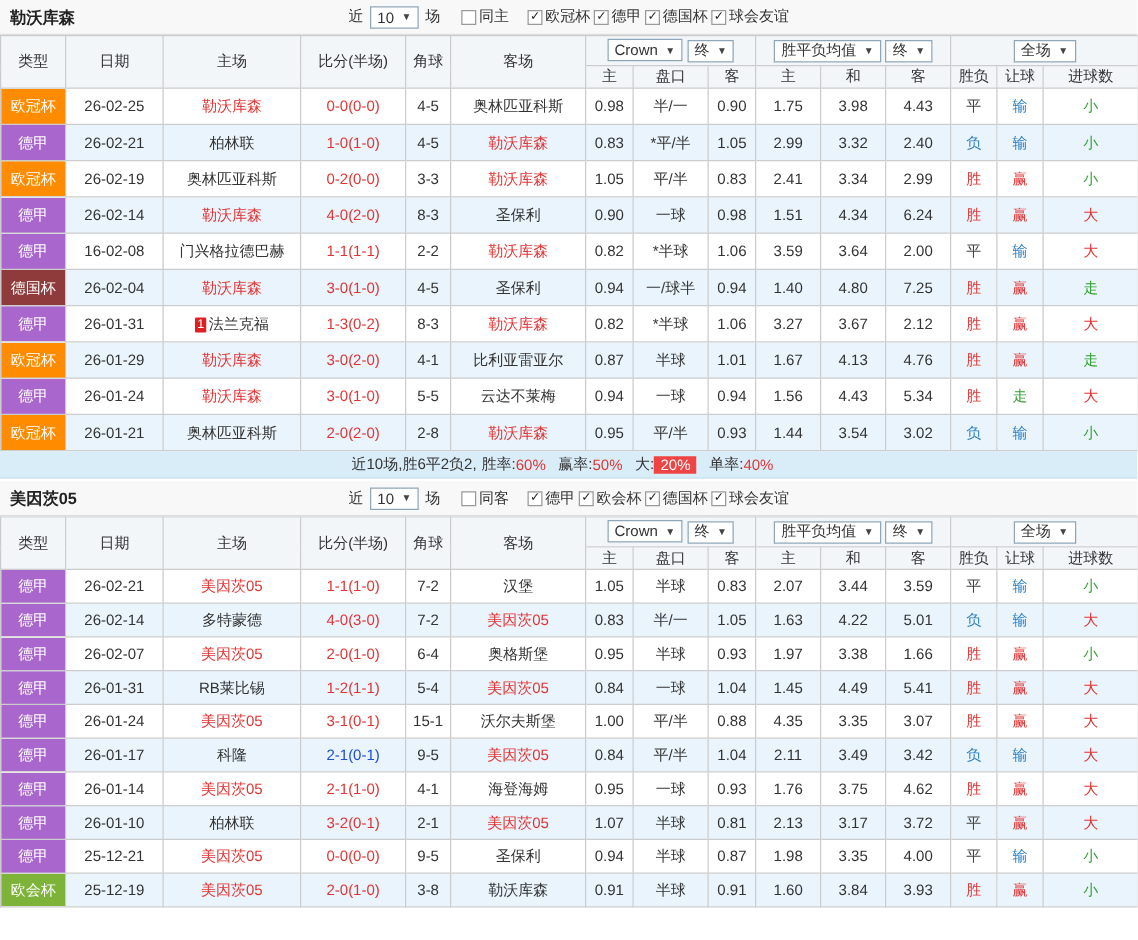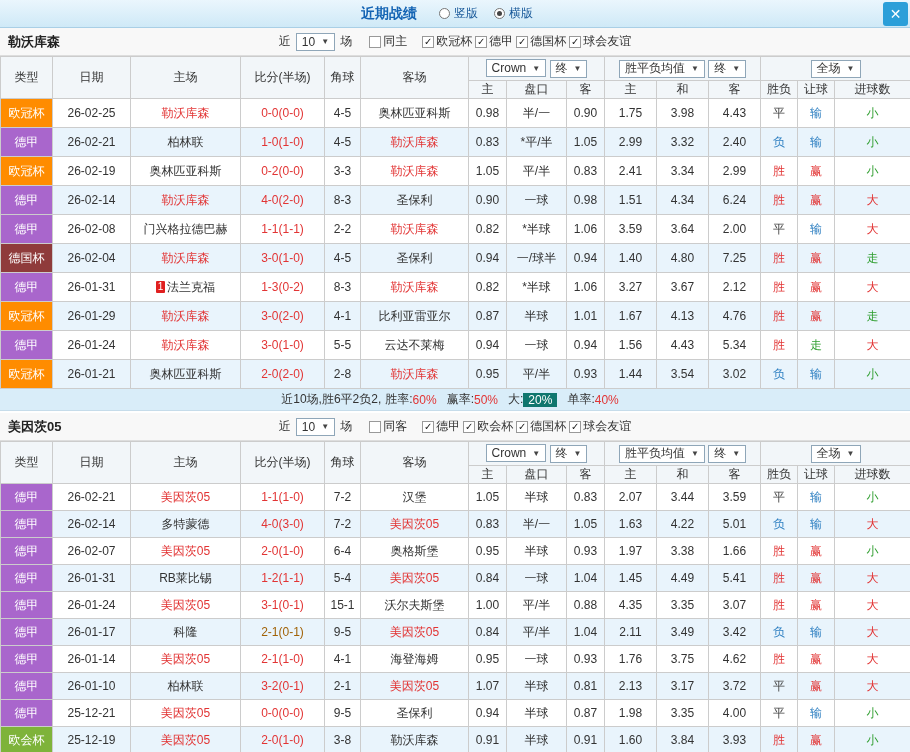--- a/index.html
+++ b/index.html
@@ -47,42 +47,28 @@
   .sec0 tbody tr { height:29px; background:#fff; }
   .sec1 tbody tr { height:27px; background:#fff; }
   .sec0 tbody tr:nth-child(even),.sec1 tbody tr:nth-child(even) { background:#e9f4fc; }
   .redcard { display:inline-block; background:#e02020; color:#fff; font-size:10px;
     line-height:12px; width:9px; border-radius:1px; margin-right:2px; vertical-align:1px; }
 
   
   .summary-row { height:22px; background:#d9edf9; border-bottom:1px solid #c6dcea;
     display:flex; align-items:center; justify-content:center; gap:4px; }
   .stat-red { color:#e23434; margin-right:10px; }
-  .stat-badge { background:#0f766e; color:#fff; padding:0 5px; margin-right:10px; }
+  .stat-badge { background:#ef4444; color:#fff; padding:0 5px; margin-right:10px; }
   .gap { height:2px; background:#fff; }
 </style>
 </head>
 <body>
 
 <div class="app">
 
-  <div class="topbar">
-    <span class="title">近期战绩</span>
-    <span class="radio-opt">
-      <span class="radio"></span>
-      <span>竖版</span>
-    </span>
-    <span class="radio-opt">
-      <span class="radio sel"></span>
-      <span>横版</span>
-    </span>
-    <div class="close-btn">
-      <span>✕</span>
-    </div>
-  </div>
 
   <div class="filter-row">
     <span class="team-name">勒沃库森</span>
     <span class="filter-controls">
       <span>近</span>
       <span class="dd">
         <span>10</span>
         <span class="arrow">▼</span>
       </span>
       <span>场</span>
@@ -240,21 +226,21 @@
           <td>0.98</td>
           <td>1.51</td>
           <td>4.34</td>
           <td>6.24</td>
           <td style="color: rgb(226, 52, 52);">胜</td>
           <td style="color: rgb(226, 52, 52);">赢</td>
           <td style="color: rgb(226, 52, 52);">大</td>
         </tr>
         <tr>
           <td style="background: rgb(169, 102, 204); color: rgb(255, 255, 255);">德甲</td>
-          <td>26-02-08</td>
+          <td>16-02-08</td>
           <td><span>门兴格拉德巴赫</span></td>
           <td style="color: rgb(226, 52, 52);">1-1(1-1)</td>
           <td>2-2</td>
           <td><span style="color: rgb(226, 52, 52);">勒沃库森</span></td>
           <td>0.82</td>
           <td>*半球</td>
           <td>1.06</td>
           <td>3.59</td>
           <td>3.64</td>
           <td>2.00</td>
@@ -548,21 +534,21 @@
           <td>3.35</td>
           <td>3.07</td>
           <td style="color: rgb(226, 52, 52);">胜</td>
           <td style="color: rgb(226, 52, 52);">赢</td>
           <td style="color: rgb(226, 52, 52);">大</td>
         </tr>
         <tr>
           <td style="background: rgb(169, 102, 204); color: rgb(255, 255, 255);">德甲</td>
           <td>26-01-17</td>
           <td><span>科隆</span></td>
-          <td style="color: #a16207;">2-1(0-1)</td>
+          <td style="color: #1d4ed8;">2-1(0-1)</td>
           <td>9-5</td>
           <td><span style="color: rgb(226, 52, 52);">美因茨05</span></td>
           <td>0.84</td>
           <td>平/半</td>
           <td>1.04</td>
           <td>2.11</td>
           <td>3.49</td>
           <td>3.42</td>
           <td style="color: rgb(45, 127, 193);">负</td>
           <td style="color: rgb(45, 127, 193);">输</td>

